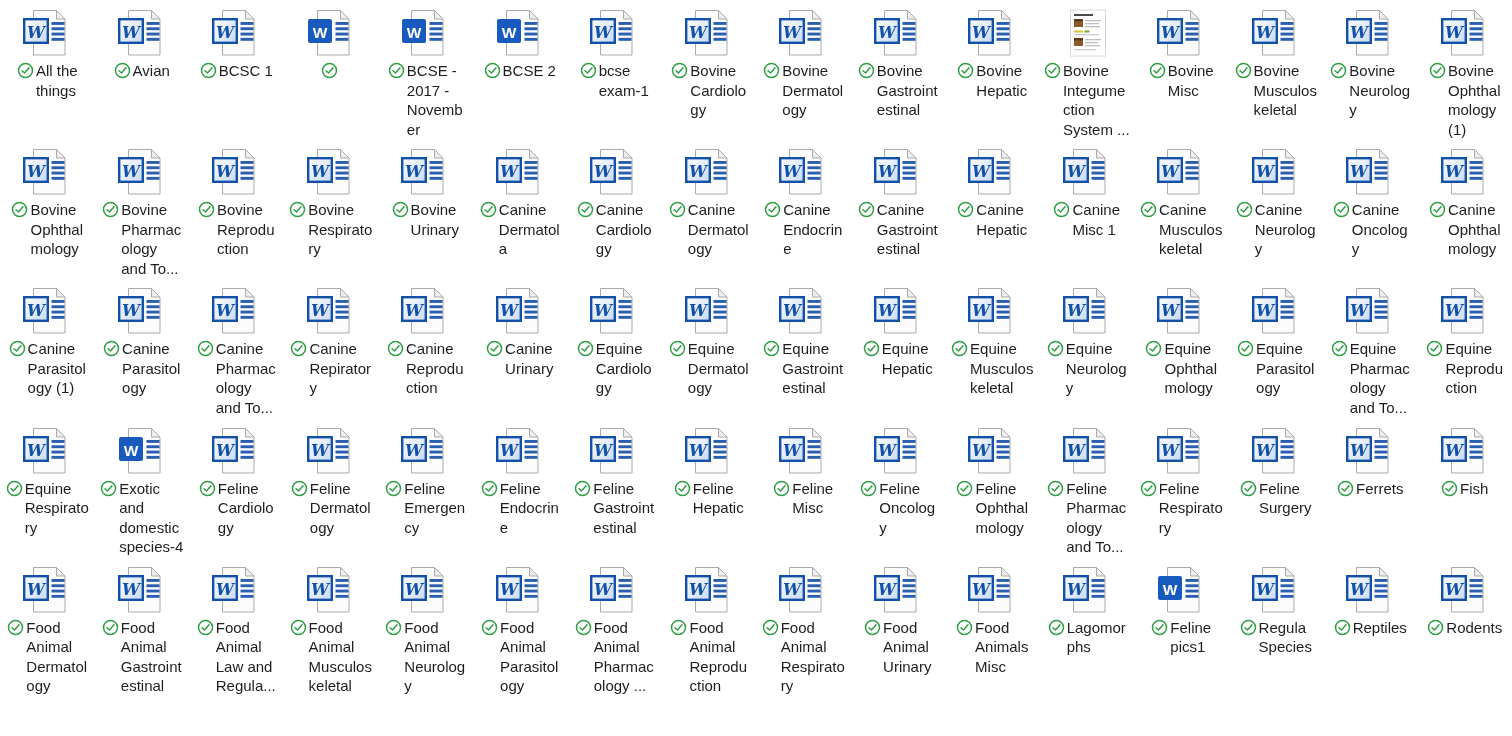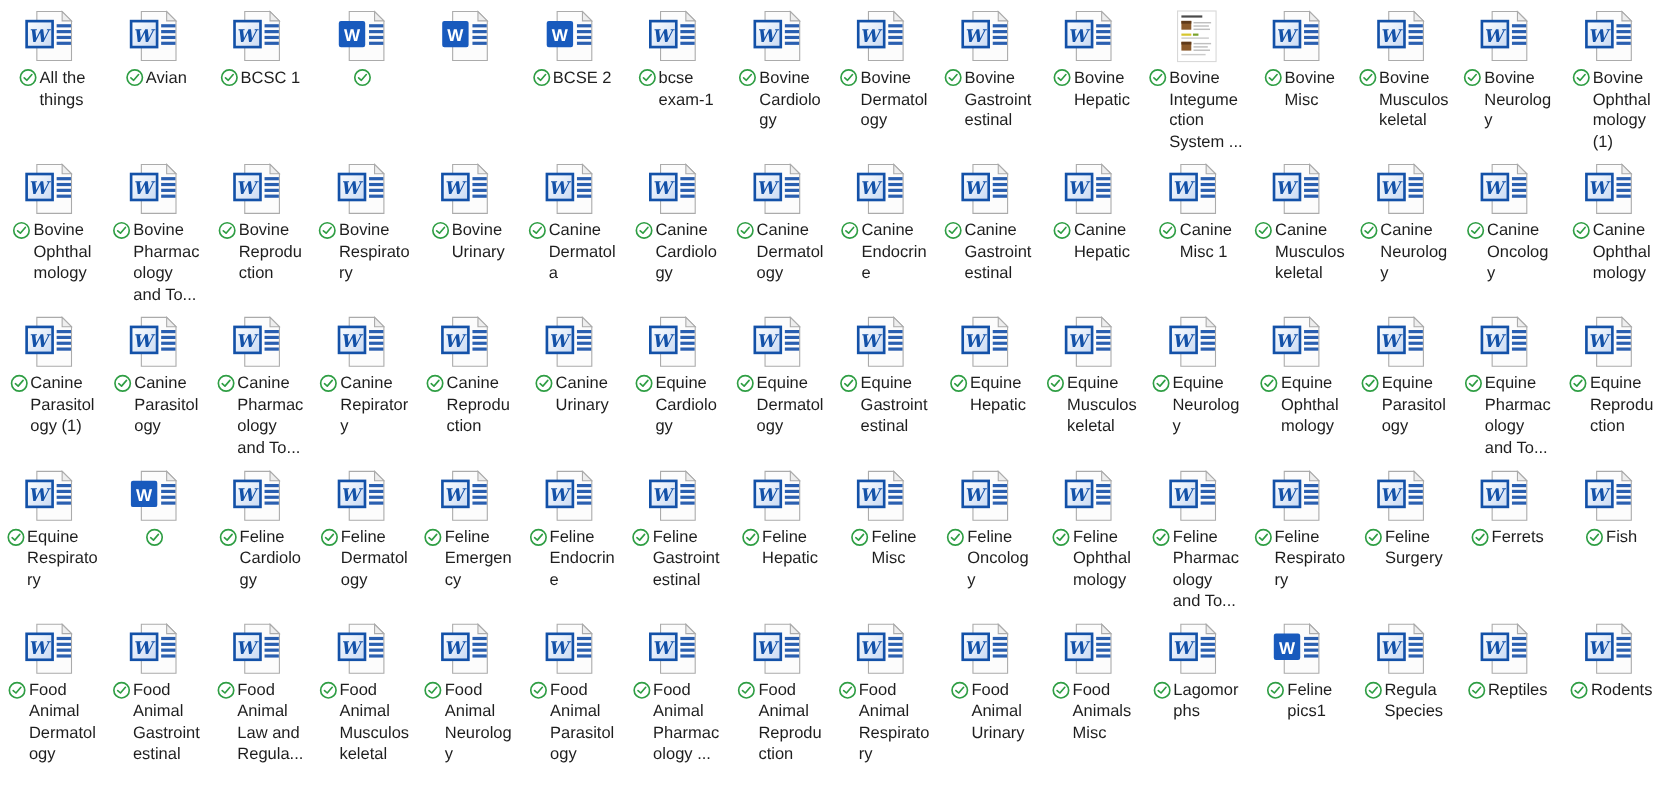--- a/index.html
+++ b/index.html
@@ -123,20 +123,32 @@
       <div class="icon-wrap"><svg width="50" height="48" viewBox="0 0 50 48">
       <path d="M11.5,1.5 h23 l8.5,8.5 v36 h-31.5 z" fill="#fcfcfc" stroke="#ababab" stroke-width="1"></path>
               <path d="M34.5,1.5 l8.5,8.5 h-8.5 z" fill="#eeeeee" stroke="#ababab" stroke-width="1"></path>
       <rect x="2" y="10" width="24" height="24" rx="2" fill="#185abd"></rect>
       <text x="14" y="28.5" text-anchor="middle" font-family="Liberation Sans, sans-serif" font-size="15.5" font-weight="bold" fill="#ffffff">W</text>
       <rect x="29.5" y="13" width="13" height="2.9" fill="#2a5fb0"></rect>
           <rect x="29.5" y="18.3" width="13" height="2.9" fill="#2a5fb0"></rect>
           <rect x="29.5" y="23.6" width="13" height="2.9" fill="#2a5fb0"></rect>
           <rect x="29.5" y="28.9" width="13" height="2.9" fill="#2a5fb0"></rect>
     </svg></div>
+     <div class="label">
+       <span class="check"><svg width="17" height="17" viewBox="0 0 17 17">
+  <circle cx="8.5" cy="8.5" r="7" fill="#ffffff" stroke="#2f9e44" stroke-width="1.5"></circle>
+  <path d="M5 8.8 L7.5 11 L12 5.8" fill="none" stroke="#2f9e44" stroke-width="1.5" stroke-linecap="round" stroke-linejoin="round"></path>
+</svg></span>
+       <span class="lines">
+          <div>BCSE -</div>
+          <div>2017 -</div>
+          <div>Novemb</div>
+          <div>er</div>
+        </span>
+     </div>
     </div>
     <div class="cell" title="BCSE 2">
       <div class="icon-wrap"><svg width="50" height="48" viewBox="0 0 50 48">
       <path d="M11.5,1.5 h23 l8.5,8.5 v36 h-31.5 z" fill="#fcfcfc" stroke="#ababab" stroke-width="1"></path>
               <path d="M34.5,1.5 l8.5,8.5 h-8.5 z" fill="#eeeeee" stroke="#ababab" stroke-width="1"></path>
       <rect x="2" y="10" width="24" height="24" rx="2" fill="#185abd"></rect>
       <text x="14" y="28.5" text-anchor="middle" font-family="Liberation Sans, sans-serif" font-size="15.5" font-weight="bold" fill="#ffffff">W</text>
       <rect x="29.5" y="13" width="13" height="2.9" fill="#2a5fb0"></rect>
           <rect x="29.5" y="18.3" width="13" height="2.9" fill="#2a5fb0"></rect>
           <rect x="29.5" y="23.6" width="13" height="2.9" fill="#2a5fb0"></rect>
@@ -1407,20 +1419,26 @@
       <rect x="29.5" y="13" width="13" height="2.9" fill="#2a5fb0"></rect>
           <rect x="29.5" y="18.3" width="13" height="2.9" fill="#2a5fb0"></rect>
           <rect x="29.5" y="23.6" width="13" height="2.9" fill="#2a5fb0"></rect>
           <rect x="29.5" y="28.9" width="13" height="2.9" fill="#2a5fb0"></rect>
     </svg></div>
      <div class="label">
        <span class="check"><svg width="17" height="17" viewBox="0 0 17 17">
   <circle cx="8.5" cy="8.5" r="7" fill="#ffffff" stroke="#2f9e44" stroke-width="1.5"></circle>
   <path d="M5 8.8 L7.5 11 L12 5.8" fill="none" stroke="#2f9e44" stroke-width="1.5" stroke-linecap="round" stroke-linejoin="round"></path>
 </svg></span>
+       <span class="lines">
+          <div>Exotic</div>
+          <div>and</div>
+          <div>domestic</div>
+          <div>species-4</div>
+        </span>
      </div>
     </div>
     <div class="cell" title="Feline Cardiology">
       <div class="icon-wrap"><svg width="50" height="48" viewBox="0 0 50 48">
     <path d="M11.5,1.5 h23 l8.5,8.5 v36 h-31.5 z" fill="#fcfcfc" stroke="#ababab" stroke-width="1"></path>
               <path d="M34.5,1.5 l8.5,8.5 h-8.5 z" fill="#eeeeee" stroke="#ababab" stroke-width="1"></path>
     <defs>
             <linearGradient id="wg" x1="0" y1="0" x2="1" y2="1">
       <stop offset="0" stop-color="#fdfeff"></stop>
               <stop offset="1" stop-color="#c9daf3"></stop>

